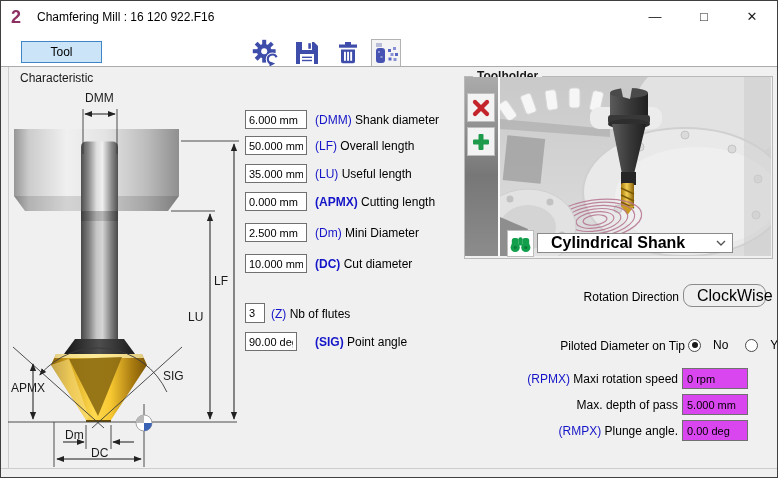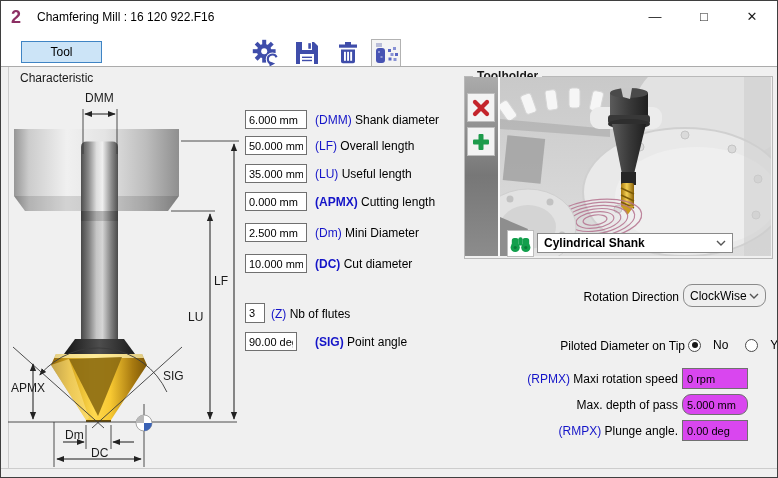--- a/index.html
+++ b/index.html
@@ -17,21 +17,21 @@
   .subtleline{background:#cdcdcd;}
   .sectlabel{font-size:12px;color:#1a1a1a;}
   .fieldbox{position:absolute;box-sizing:border-box;height:19px;border:1px solid #707070;background:#fff;font-family:"Liberation Sans",sans-serif;font-size:11px;color:#000;padding:0 3px;}
   .flabel{position:absolute;font-size:12px;color:#000;white-space:nowrap;}
   .code{color:#1414c8;}
   .codeb{color:#1414c8;font-weight:700;}
   .dimlabel{position:absolute;font-size:12px;color:#1a1a1a;white-space:nowrap;}
   .groupbox{border:1px solid #b9b9b9;}
   .grouplabel{position:absolute;left:8px;top:-8px;background:#f0f0f0;padding:0 4px;font-size:12px;color:#1a1a1a;}
   .sqbtn{position:absolute;width:28px;height:29px;background:#f3f3f3;border:1px solid #bdbdbd;box-sizing:border-box;display:flex;align-items:center;justify-content:center;cursor:pointer;}
-  .dropdown{position:absolute;box-sizing:border-box;background:#fff;border:1px solid #8a8a8a;font-size:12px;color:#000;display:flex;align-items:center;padding-left:6px;cursor:pointer;}
+  .dropdown{position:absolute;box-sizing:border-box;background:#fff;border:1px solid #8a8a8a;font-size:16px;color:#000;display:flex;align-items:center;padding-left:13px;cursor:pointer;}
   .dropdown .chev{margin-left:auto;margin-right:6px;}
   .rlabel{position:absolute;font-size:12px;color:#000;text-align:right;white-space:nowrap;}
   .rinput{position:absolute;box-sizing:border-box;width:66px;height:21px;border:1px solid #707070;background:#d946ef;font-family:"Liberation Sans",sans-serif;font-size:11px;padding:0 4px;color:#000;}
   .radio{width:13px;height:13px;border:1px solid #4a4a4a;border-radius:50%;background:#fff;box-sizing:border-box;display:inline-block;position:relative;}
   .radio.checked::after{content:"";position:absolute;left:2.5px;top:2.5px;width:6px;height:6px;border-radius:50%;background:#1a1a1a;}
   .toolbtn{position:absolute;top:38px;width:28px;height:28px;cursor:pointer;}
 </style>
 </head>
 <body>
 
@@ -361,18 +361,18 @@
     <span class="radio checked"></span>
     <span style="font-size:12px;">No</span>
     <span class="radio" style="margin-left:5px;"></span>
     <span style="font-size:12px;">Yes</span>
   </div>
 
   <div class="rlabel" style="left:460px;top:371px;width:217px;"><span class="code">(RPMX)</span><span> Maxi rotation speed</span></div>
   <input class="rinput" style="left: 681px; top: 367px;" value="0 rpm">
 
   <div class="rlabel" style="left:460px;top:397px;width:217px;"><span>Max. depth of pass</span></div>
-  <input class="rinput" style="left: 681px; top: 393px; border-radius: 9px;" value="5.000 mm">
+  <input class="rinput" style="left: 681px; top: 393px;" value="5.000 mm">
 
   <div class="rlabel" style="left:460px;top:423px;width:217px;"><span class="code">(RMPX)</span><span> Plunge angle.</span></div>
   <input class="rinput" style="left: 681px; top: 419px;" value="0.00 deg">
 
 </div>
 
 </body></html>

